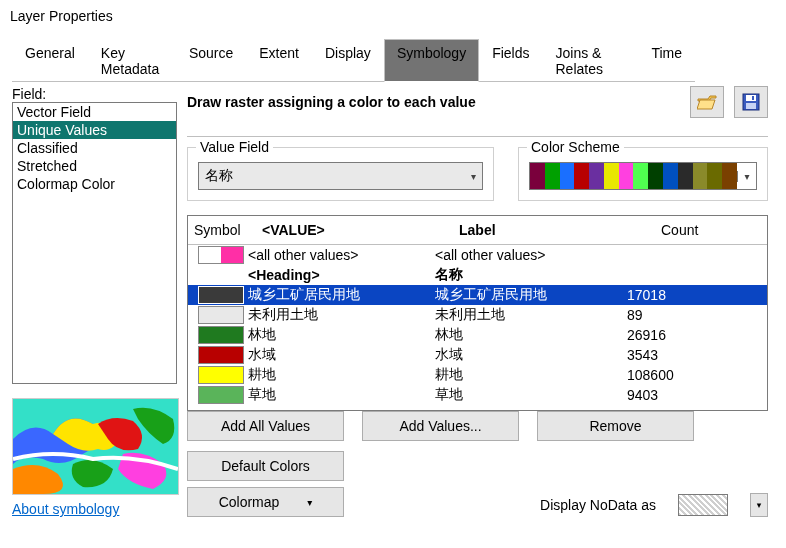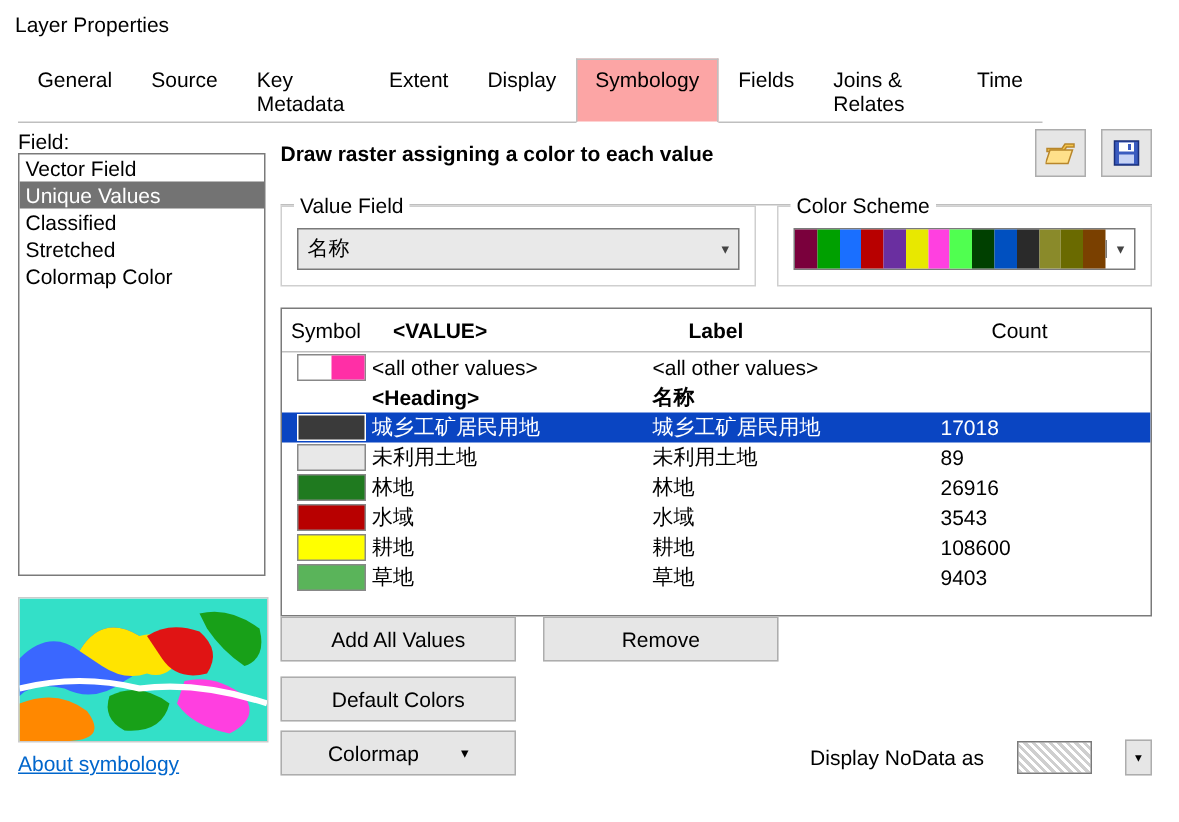--- a/index.html
+++ b/index.html
@@ -1,33 +1,33 @@
 <!DOCTYPE html>
 <html><head>
 <meta charset="utf-8">
 <style>
 html,body{margin:0;padding:0;font-family:"Segoe UI",sans-serif;font-size:13px;color:#000;background:#fff}
 .window{width:707px;height:548px;position:relative;background:#fff}
 .title{padding:8px 10px 14px 10px;font-size:14px}
 .tabs{display:flex;border-bottom:1px solid #bfbfbf;margin:0 12px}
 .tab{padding:5px 12px;border:1px solid transparent;border-bottom:none;cursor:pointer;position:relative;top:1px;font-size:14px}
-.tab.active{border-color:#bfbfbf;background:#fca5a5;border-bottom:1px solid #fff}
+.tab.active{border-color:#bfbfbf;background:#737373;border-bottom:1px solid #fff}
 .body{display:flex;margin:4px 12px 0 12px}
 .leftcol{width:165px;display:flex;flex-direction:column}
 .show-label{font-size:14px}
 .listbox{border:1px solid #7a7a7a;height:280px;background:#fff;font-size:14px;overflow:hidden}
 .listbox .item{padding:0 4px;line-height:18px;cursor:default}
-.listbox .item.sel{background:#737373;color:#fff}
+.listbox .item.sel{background:#0f766e;color:#fff}
 .preview{margin-top:14px;width:165px;height:95px;border:1px solid #ccc}
 .about{margin-top:6px;color:#0066cc;text-decoration:underline;font-size:14px;cursor:pointer}
 .rightcol{flex:1;margin-left:10px;display:flex;flex-direction:column}
 .toprow{display:flex;align-items:center;border-bottom:1px solid #bfbfbf;padding-bottom:18px}
 .draw-label{font-weight:bold;font-size:14px;flex:1}
 .iconbtn{width:32px;height:30px;border:1px solid #adadad;background:#e6e6e6;margin-left:10px;display:flex;align-items:center;justify-content:center;cursor:pointer}
-.fieldsets{display:flex;gap:14px;}
+.fieldsets{display:flex;gap:24px;margin-top:10px}
 .fs{border:1px solid #cfcfcf;position:relative;padding:14px 10px 10px 10px}
 .fs .legend{position:absolute;top:-9px;left:8px;background:#fff;padding:0 4px;font-size:14px}
 .select{height:26px;border:1px solid #7a7a7a;background:#e9e9e9;display:flex;align-items:center;justify-content:space-between;padding:0 6px;font-size:14px;cursor:pointer}
 .select .arrow{font-size:10px;color:#444}
 .colorscheme{height:26px;border:1px solid #7a7a7a;display:flex;align-items:center;cursor:pointer;background:#fff}
 .sw{flex:1;height:100%}
 .grid{border:1px solid #7a7a7a;margin-top:14px;flex:1;overflow:hidden}
 .hdr{display:flex;background:#fff;border-bottom:1px solid #bfbfbf}
 .hdr div{padding:6px 6px;font-size:14px}
 .col-s{width:56px}
@@ -55,22 +55,22 @@
 .ndbtn{width:16px;height:22px;border:1px solid #adadad;background:#e6e6e6;display:flex;align-items:center;justify-content:center;font-size:9px;cursor:pointer}
 svg{display:block}
 </style>
 </head>
 <body>
 <div class="window">
   <div class="title">Layer Properties</div>
 
   <div class="tabs">
     <div class="tab">General</div>
+    <div class="tab">Key Metadata</div>
     <div class="tab">Source</div>
-    <div class="tab">Key Metadata</div>
     <div class="tab">Extent</div>
     <div class="tab">Display</div>
     <div class="tab active">Symbology</div>
     <div class="tab">Fields</div>
     <div class="tab">Joins &amp; Relates</div>
     <div class="tab">Time</div>
   </div>
 
   <div class="body">
     <div class="leftcol">
@@ -211,20 +211,21 @@
               <div class="chip" style="background:#5ab45a"></div>
             </div>
           <div class="c-v">草地</div>
           <div class="c-l">草地</div>
           <div class="c-c">9403</div>
         </div>
       </div>
 
       <div class="btnrow">
         <div class="btn">Add All Values</div>
+        <div class="btn">Add Values...</div>
         <div class="btn">Remove</div>
       </div>
 
       <div class="lastrow">
         <div class="btn sm">Default Colors</div>
       </div>
       <div class="lastrow" style="margin-top:6px">
         <div class="dd">
           <span>Colormap</span>
           <span style="font-size:10px">▾</span>

